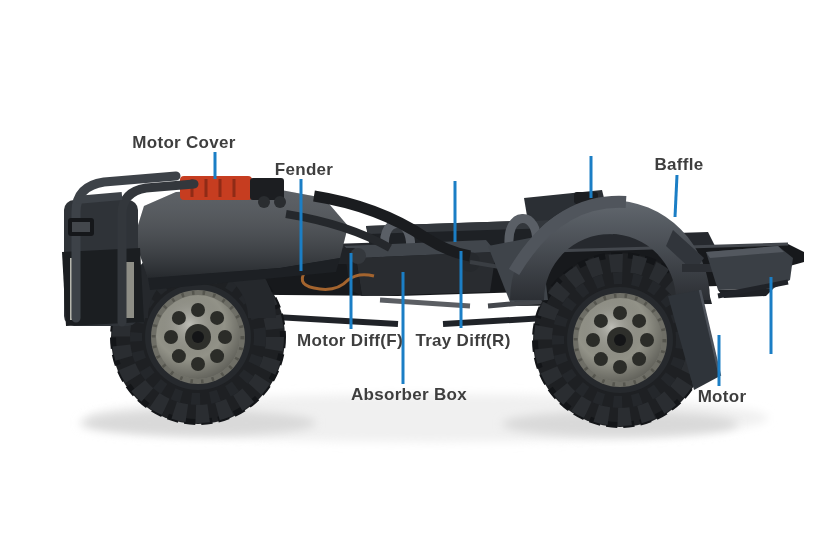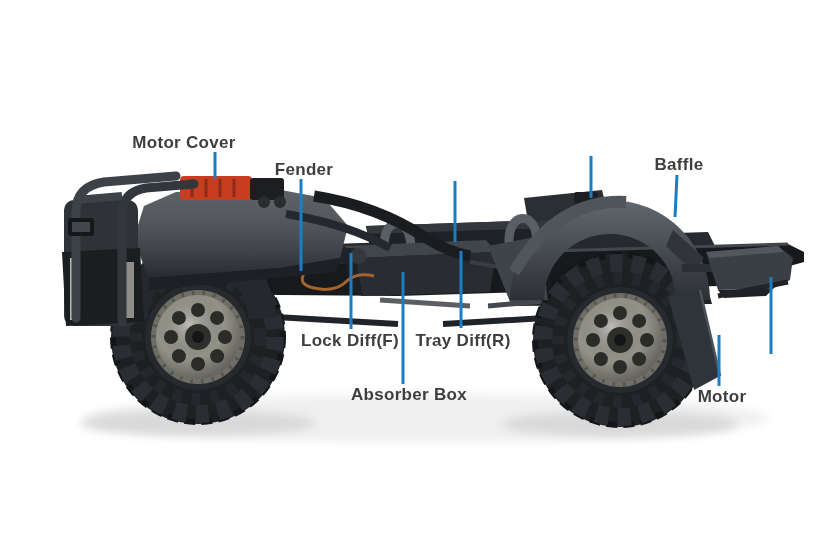--- a/index.html
+++ b/index.html
@@ -226,17 +226,17 @@
       <line x1="443" y1="251" x2="443" y2="328"></line>
       <line x1="385" y1="272" x2="385" y2="384"></line>
       <line x1="701" y1="335" x2="701" y2="386"></line>
       <line x1="753" y1="277" x2="753" y2="354"></line>
     </g>
   </svg>
 
   <div class="label" style="left:166px;top:134px">Motor Cover</div>
   <div class="label" style="left:286px;top:161px">Fender</div>
   <div class="label" style="left:661px;top:156px">Baffle</div>
-  <div class="label" style="left:332px;top:332px">Lock Diff(F)</div>
+  <div class="label" style="left:332px;top:332px">Motor Diff(F)</div>
   <div class="label" style="left:445px;top:332px">Tray Diff(R)</div>
   <div class="label" style="left:391px;top:386px">Absorber Box</div>
   <div class="label" style="left:704px;top:388px">Motor</div>
 </div>
 
 </body></html>

